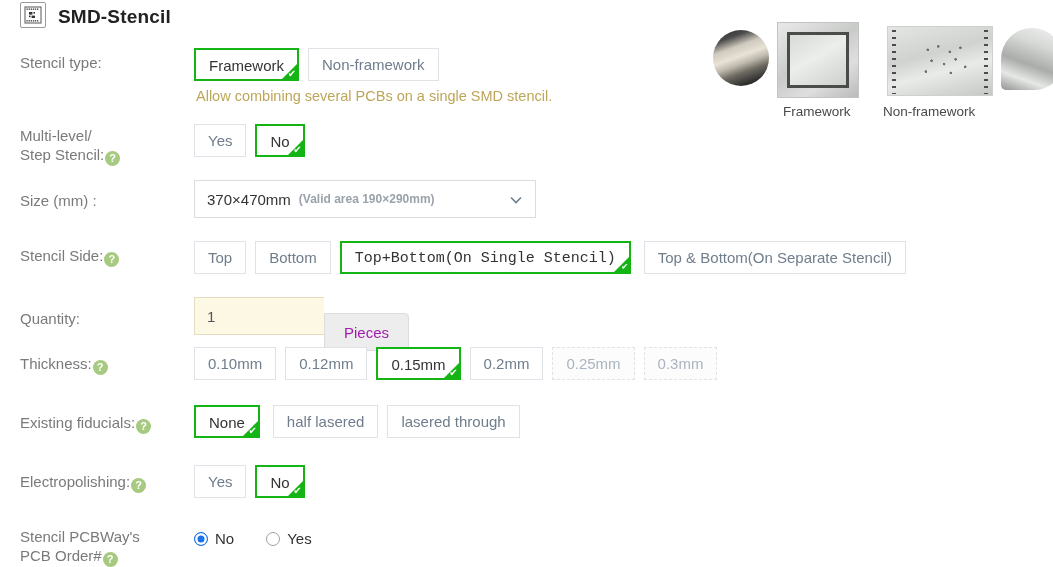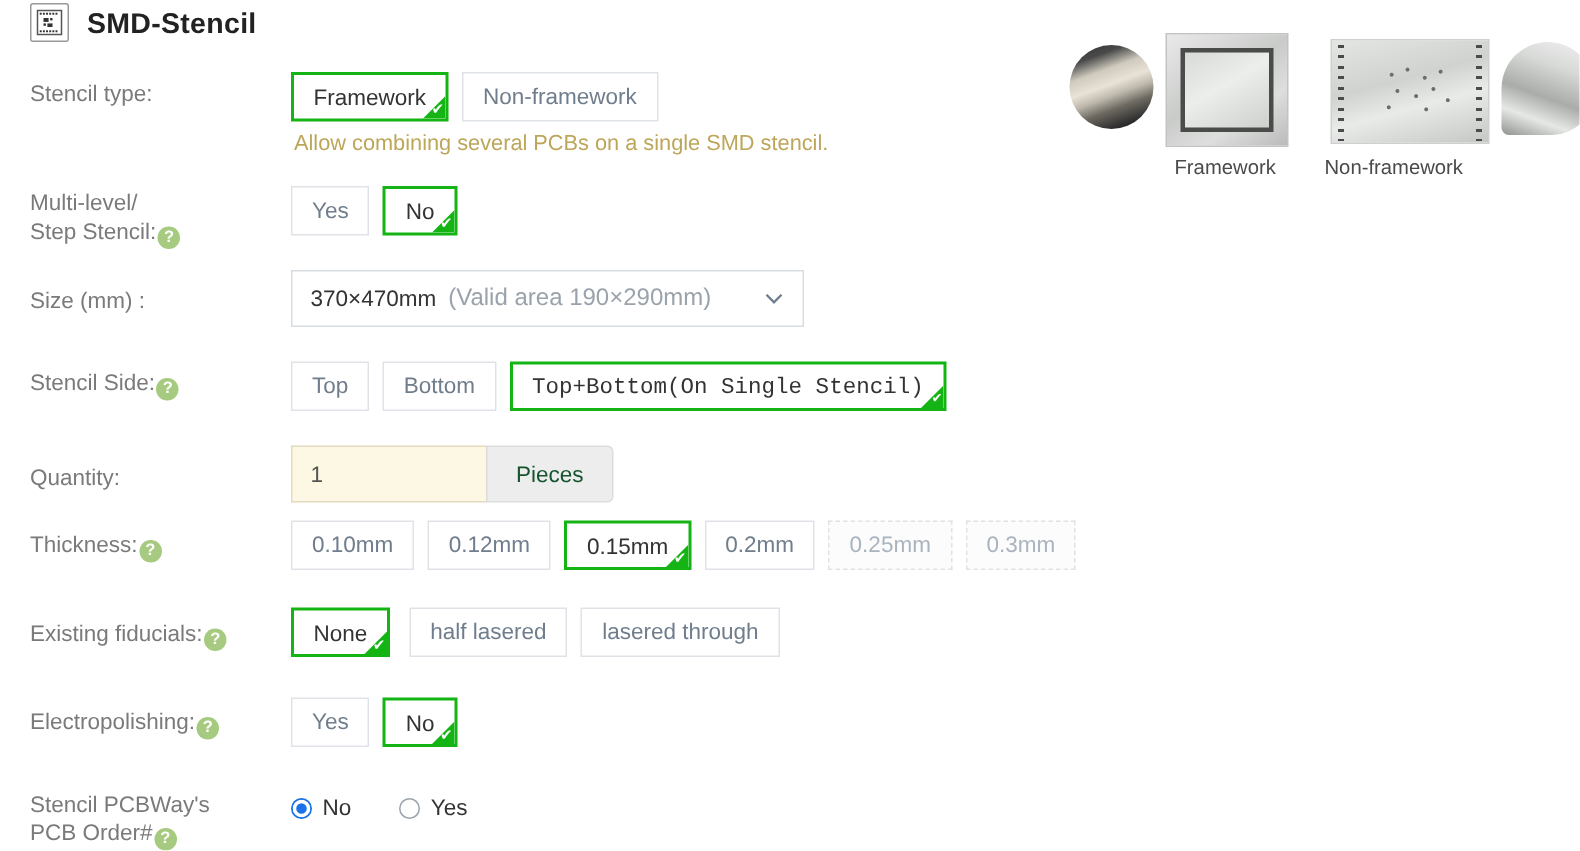--- a/index.html
+++ b/index.html
@@ -102,34 +102,35 @@
   .opt .tickmark {
     position:absolute; right:1px; bottom:0px; color:#fff; font-size:10px; line-height:10px;
   }
 
   
   .sel-box {
     position:relative; width:342px; height:38px; border:1px solid #d8dde2; background:#fff;
     display:flex; align-items:center; padding:0 12px; cursor:pointer;
   }
   .sel-val { font-size:15px; color:#333; }
-  .sel-sub { font-size:16px; color:#9aa3ab; margin-left:8px; }
+  .sel-sub { font-size:12px; color:#9aa3ab; margin-left:8px;font-weight:bold; }
   .sel-arrow { position:absolute; right:13px; top:50%; transform:translateY(-50%); }
 
   
   .qty-wrap { display:flex; height:38px; }
   .qty-in {
     width:130px; height:38px; border:1px solid #e3dcc4; border-right:none;
     background:#fdf8e3; color:#555; font-size:15px; padding:0 12px;
     font-family:"Liberation Sans", sans-serif; outline:none;
   }
   .qty-unit {
     min-width:85px; height:38px; border:1px solid #dcdcdc; background:#ededed;
-    color:#14532d; font-size:15px; display:flex; align-items:center; justify-content:center;
+    color:#a21caf; font-size:15px; display:flex; align-items:center; justify-content:center;
     border-radius:0 4px 4px 0;
+    margin-top:16px;
   }
 
   
   .hint { position:absolute; left:196px; font-size:14.5px; color:#bda659; }
 
   
   .radios { display:flex; align-items:center; gap:32px; }
   .rad { display:flex; align-items:center; gap:7px; cursor:pointer; }
   .rad .dot {
     width:14px; height:14px; border-radius:50%; border:1px solid #9aa3ab; background:#fff;
@@ -241,20 +242,23 @@
         <span>Top</span>
       </div>
       <div class="opt">
         <span>Bottom</span>
       </div>
       <div class="opt sel" style="margin-right:13px;font-family:Liberation Mono, monospace;">
         <span>Top+Bottom(On Single Stencil)</span>
         <span class="tick"></span>
         <span class="tickmark">✔</span>
       </div>
+      <div class="opt">
+        <span>Top &amp; Bottom(On Separate Stencil)</span>
+      </div>
     </div>
   </div>
 
   <div class="row" style="top:305px;">
     <div class="label" style="top:4px;">Quantity:</div>
     <div class="ctrl" style="top:-8px;">
       <div class="qty-wrap">
         <input class="qty-in" type="text" value="1" style="">
         <div class="qty-unit">Pieces</div>
       </div>

